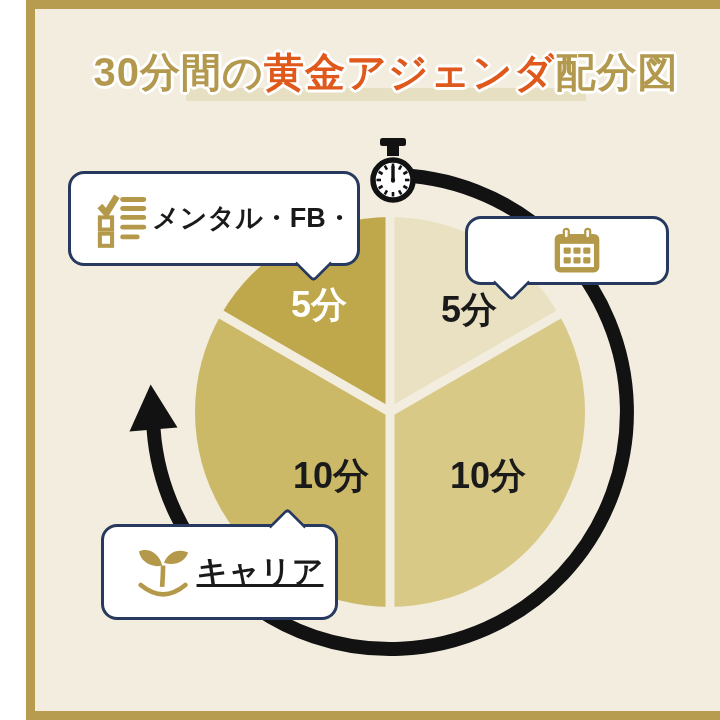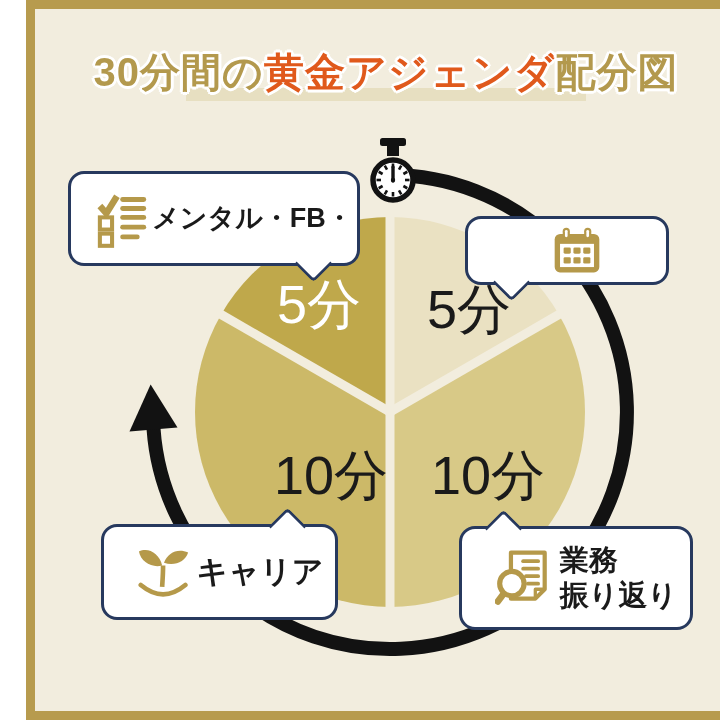--- a/index.html
+++ b/index.html
@@ -19,21 +19,21 @@
     font-size:40px;font-weight:bold;letter-spacing:1px;white-space:nowrap;
     text-shadow:-3px 0 #fff,3px 0 #fff,0 -3px #fff,0 3px #fff,
                 -2px -2px #fff,2px -2px #fff,-2px 2px #fff,2px 2px #fff;}
   .title .t-gold{color:var(--title-gold);}
   .title .t-orange{color:var(--title-orange);}
   
   #pie-svg{position:absolute;left:0;top:0;z-index:1;}
   #overlay-svg{position:absolute;left:0;top:0;z-index:2;pointer-events:none;}
   
   .pie-value{position:absolute;transform:translate(-50%,-50%);z-index:3;
-    font-size:54px;font-weight:normal;white-space:nowrap;}
+    font-size:36px;font-weight:bold;white-space:nowrap;}
   #pv-0{left:434px;top:301px;}
   #pv-1{left:453px;top:467px;}
   #pv-2{left:296px;top:467px;}
   #pv-3{left:284px;top:296px;}
   
   .callout{position:absolute;background:#fff;border:3px solid var(--navy);border-radius:16px;
     box-sizing:border-box;display:flex;align-items:center;justify-content:center;gap:5px;
     z-index:4;font-weight:bold;line-height:1.2;padding-left:20px;}
   .callout .txt{position:relative;z-index:1;}
   .callout svg{position:relative;z-index:1;flex:0 0 auto;}
@@ -41,21 +41,21 @@
   .tail-down{bottom:-14px;transform:rotate(45deg);
     border-right:3px solid var(--navy);border-bottom:3px solid var(--navy);border-bottom-right-radius:5px;}
   .tail-up{top:-14px;transform:rotate(45deg);
     border-left:3px solid var(--navy);border-top:3px solid var(--navy);border-top-left-radius:5px;}
   #co-mental{left:33px;top:162px;width:292px;height:95px;font-size:27px;}
   #co-mental .tail{right:30px;}
   #co-recent{left:430px;top:207px;width:204px;height:69px;font-size:34px;}
   #co-recent .tail{left:30px;}
   #co-career{left:66px;top:515px;width:237px;height:96px;font-size:31px;}
   #co-career .tail{right:34px;}
-  #co-career .txt{text-align:center;}
+  #co-career .txt{text-align:center;text-decoration:underline;}
   #co-review{left:424px;top:517px;width:234px;height:104px;font-size:29px;}
   #co-review .tail{left:28px;}
 </style>
 </head>
 <body>
 
 <div id="stage">
 
   <div class="title-underbar"></div>
   <div class="title">
@@ -151,33 +151,14 @@
       <path d="M28,21 C25,8 13,1 3,6 C5,17 17,24 28,21 Z" fill="var(--gold)"></path>
       <path d="M30,18 C34,7 45,2 56,7 C53,17 41,22 30,18 Z" fill="var(--gold)"></path>
       <path d="M29,21 C29,30 28.5,36 28,44" fill="none" stroke="var(--gold)" stroke-width="5"></path>
       <path d="M5,42 Q29,62 53,42" fill="none" stroke="var(--gold)" stroke-width="5" stroke-linecap="round"></path>
     </svg>
     <div class="txt">
       <div>キャリア</div>
     </div>
   </div>
 
-  <div class="callout" id="co-review">
-    <div class="tail tail-up"></div>
-    <svg width="60" height="60" viewBox="0 0 64 64">
-      <path d="M17,5 H53 V44 L43,54 H17 Z" fill="#ffffff" stroke="var(--gold)" stroke-width="4.5" stroke-linejoin="round"></path>
-      <path d="M53,44 L43,44 L43,54" fill="none" stroke="var(--gold)" stroke-width="3.5" stroke-linejoin="round"></path>
-      <g stroke="var(--gold)" stroke-width="4" stroke-linecap="round">
-        <line x1="30" y1="14" x2="46" y2="14"></line>
-        <line x1="30" y1="22" x2="46" y2="22"></line>
-        <line x1="33" y1="30" x2="46" y2="30"></line>
-        <line x1="35" y1="38" x2="46" y2="38"></line>
-      </g>
-      <line x1="9" y1="49" x2="3" y2="57" stroke="var(--gold)" stroke-width="7" stroke-linecap="round"></line>
-      <circle cx="18" cy="38" r="13" fill="#ffffff" stroke="var(--gold)" stroke-width="5.5"></circle>
-    </svg>
-    <div class="txt">
-      <div>業務</div>
-      <div>振り返り</div>
-    </div>
-  </div>
 
 </div>
 
 </body></html>

